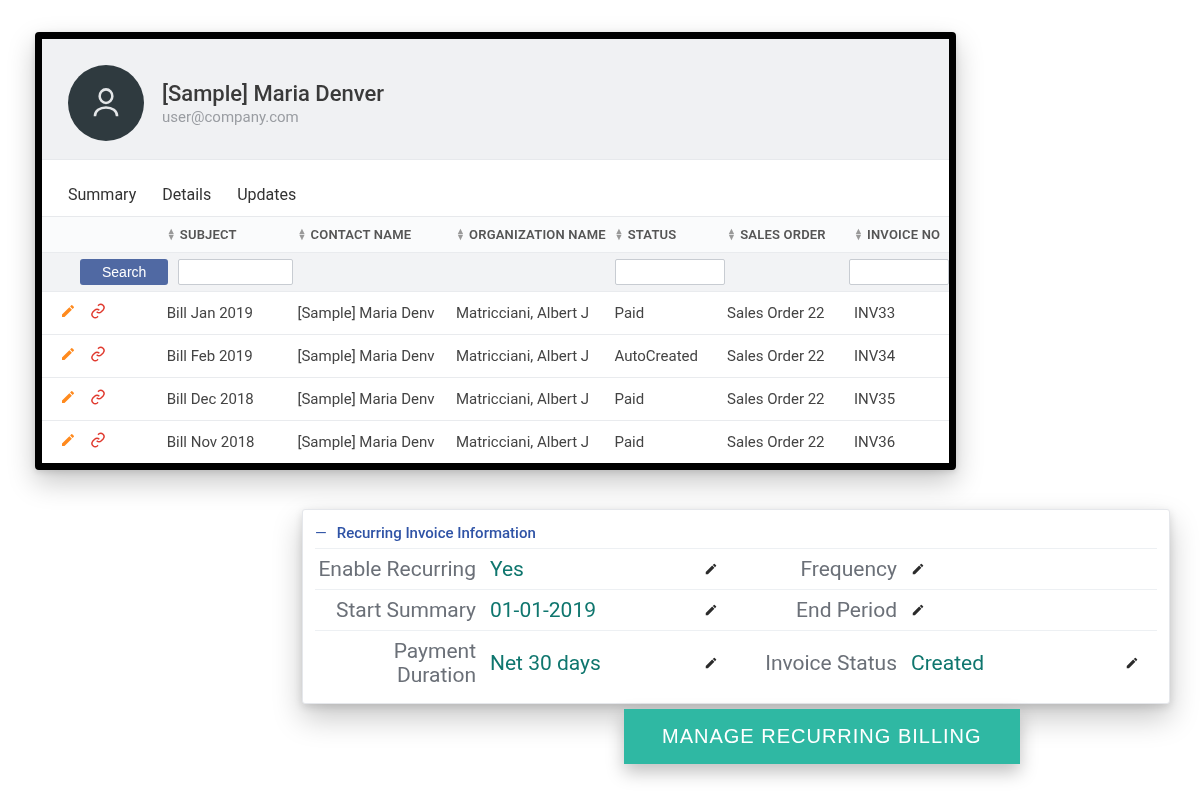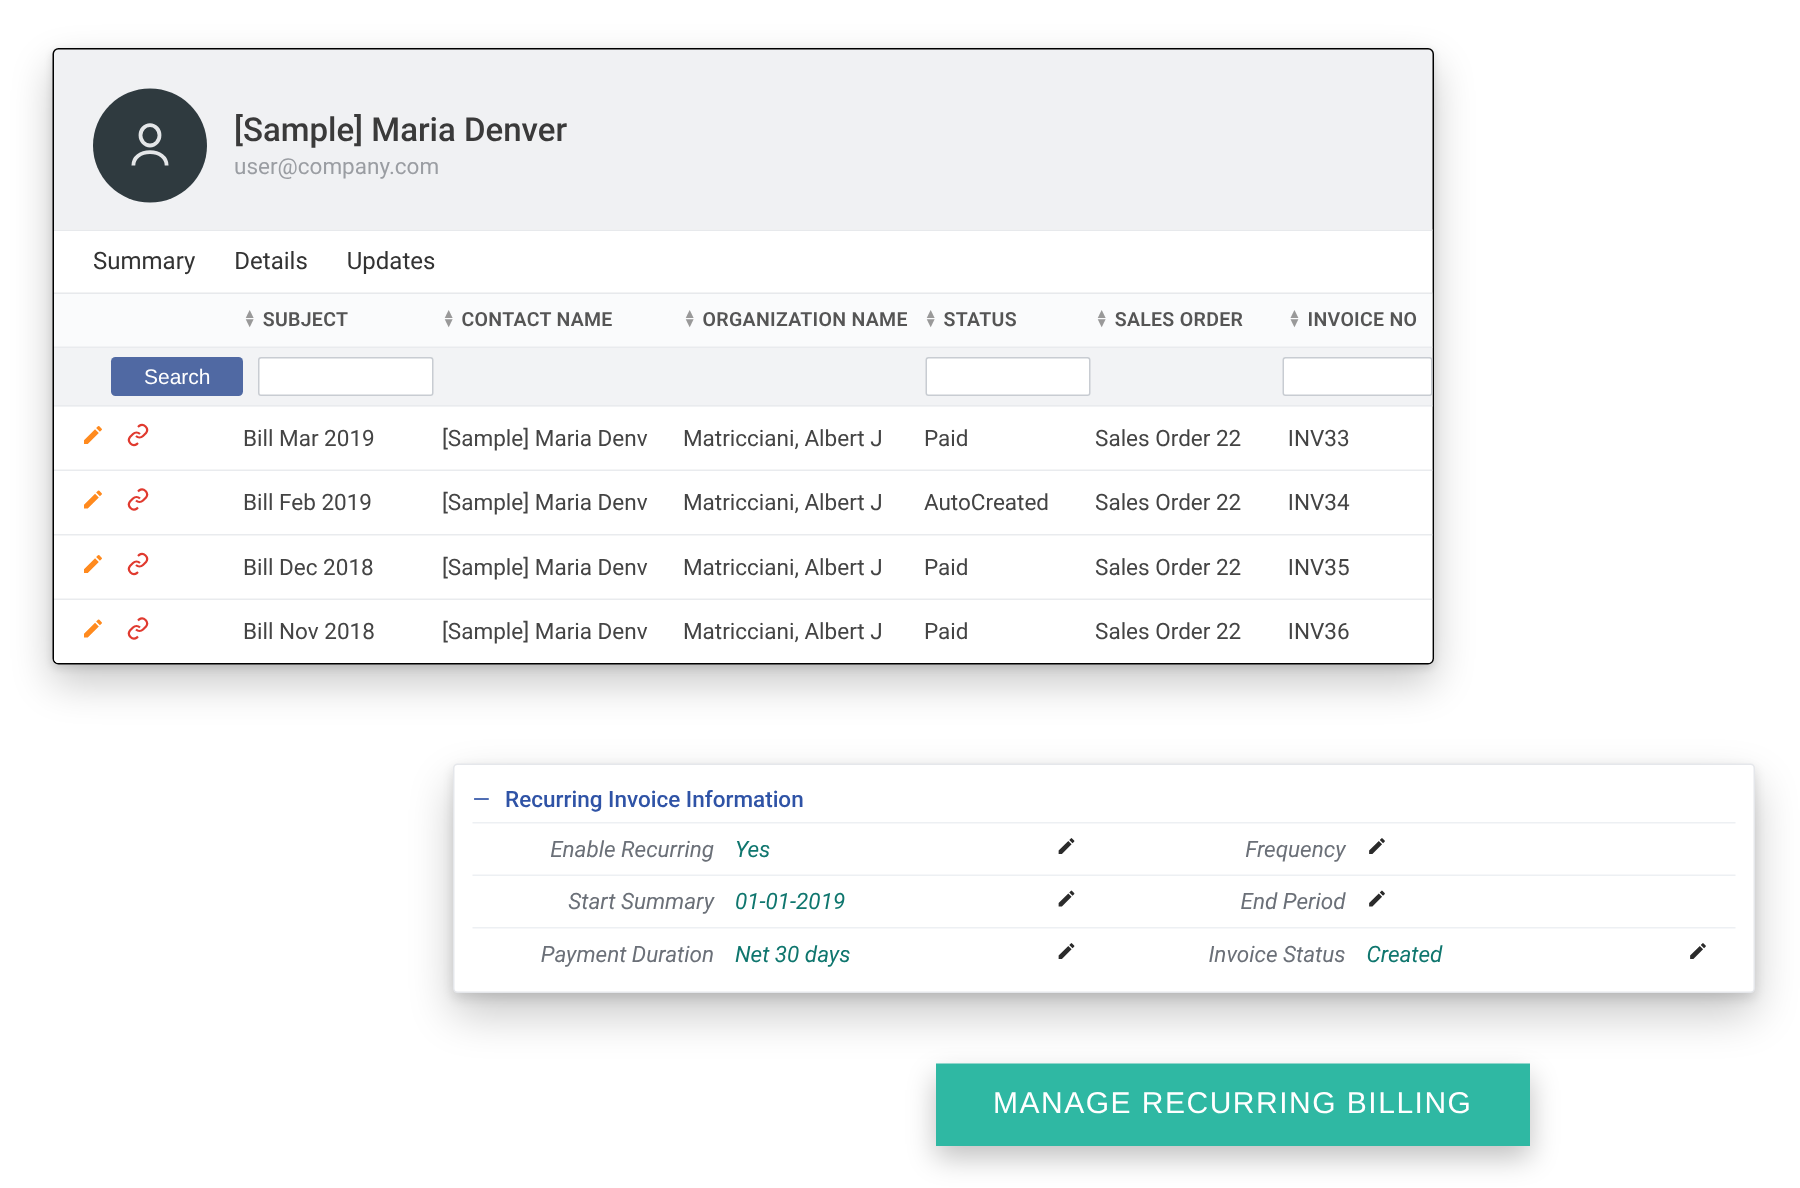--- a/index.html
+++ b/index.html
@@ -13,21 +13,21 @@
     color: #333;
   }
 
   
   .card-top {
     position: absolute;
     left: 35px;
     top: 32px;
     width: 921px;
     background: #f0f1f3;
-    border: 1px solid #000000;
+    border: 7px solid #000000;
     border-radius: 4px;
     box-shadow: 0 12px 28px rgba(0,0,0,0.22), 0 2px 6px rgba(0,0,0,0.12);
     overflow: hidden;
   }
   .header {
     display: flex;
     align-items: center;
     padding: 26px 26px 18px 26px;
   }
   .avatar {
@@ -58,21 +58,21 @@
 
   .tabs {
     display: flex;
     gap: 26px;
     padding: 10px 26px 12px 26px;
     background: #fff;
     border-top: 1px solid #e7e9ec;
     font-size: 16px;
     color: #333;
   }
-  .tab { cursor: pointer; }
+  .tab { cursor: pointer; margin-top: 15px; }
 
   
   .table {
     background: #fff;
     width: 100%;
     border-top: 1px solid #e7e9ec;
   }
   .thead, .filter-row, .trow {
     display: flex;
     align-items: center;
@@ -164,22 +164,21 @@
   .info-grid {
     display: grid;
     grid-template-columns: 1fr 1fr;
   }
   .info-cell {
     display: grid;
     grid-template-columns: 175px 1fr 26px;
     align-items: center;
     border-top: 1px solid #edf0f3;
     padding: 8px 6px 8px 0;
-    font-size: 15px;
-    font-style: italic;
+    font-size: 21px;
   }
   .info-label {
     text-align: right;
     color: #6b7078;
     padding-right: 14px;
   }
   .info-value { color: #0f766e; }
   .info-edit svg { width: 14px; height: 14px; fill: #2b2b2b; }
 
   
@@ -264,21 +263,21 @@
 
     <div class="trow">
       <div class="col-actions">
         <span class="icon-pencil"><svg viewBox="0 0 24 24">
               <path d="M3 17.25V21h3.75L17.81 9.94l-3.75-3.75L3 17.25zM20.71 7.04a1 1 0 0 0 0-1.41l-2.34-2.34a1 1 0 0 0-1.41 0l-1.83 1.83 3.75 3.75 1.83-1.83z"></path>
             </svg></span>
         <span class="icon-link"><svg viewBox="0 0 24 24">
               <path fill="none" stroke="#e03a2f" stroke-width="2.2" d="M10 13a5 5 0 0 0 7 0l3-3a5 5 0 0 0-7-7l-1 1M14 11a5 5 0 0 0-7 0l-3 3a5 5 0 0 0 7 7l1-1"></path>
             </svg></span>
       </div>
-      <div class="col-subject">Bill Mar 2019</div>
+      <div class="col-subject">Bill Jan 2019</div>
       <div class="col-contact">[Sample] Maria Denv</div>
       <div class="col-org">Matricciani, Albert J</div>
       <div class="col-status">Paid</div>
       <div class="col-sales">Sales Order 22</div>
       <div class="col-invoice">INV33</div>
     </div>
 
     <div class="trow">
       <div class="col-actions">
         <span class="icon-pencil"><svg viewBox="0 0 24 24">

